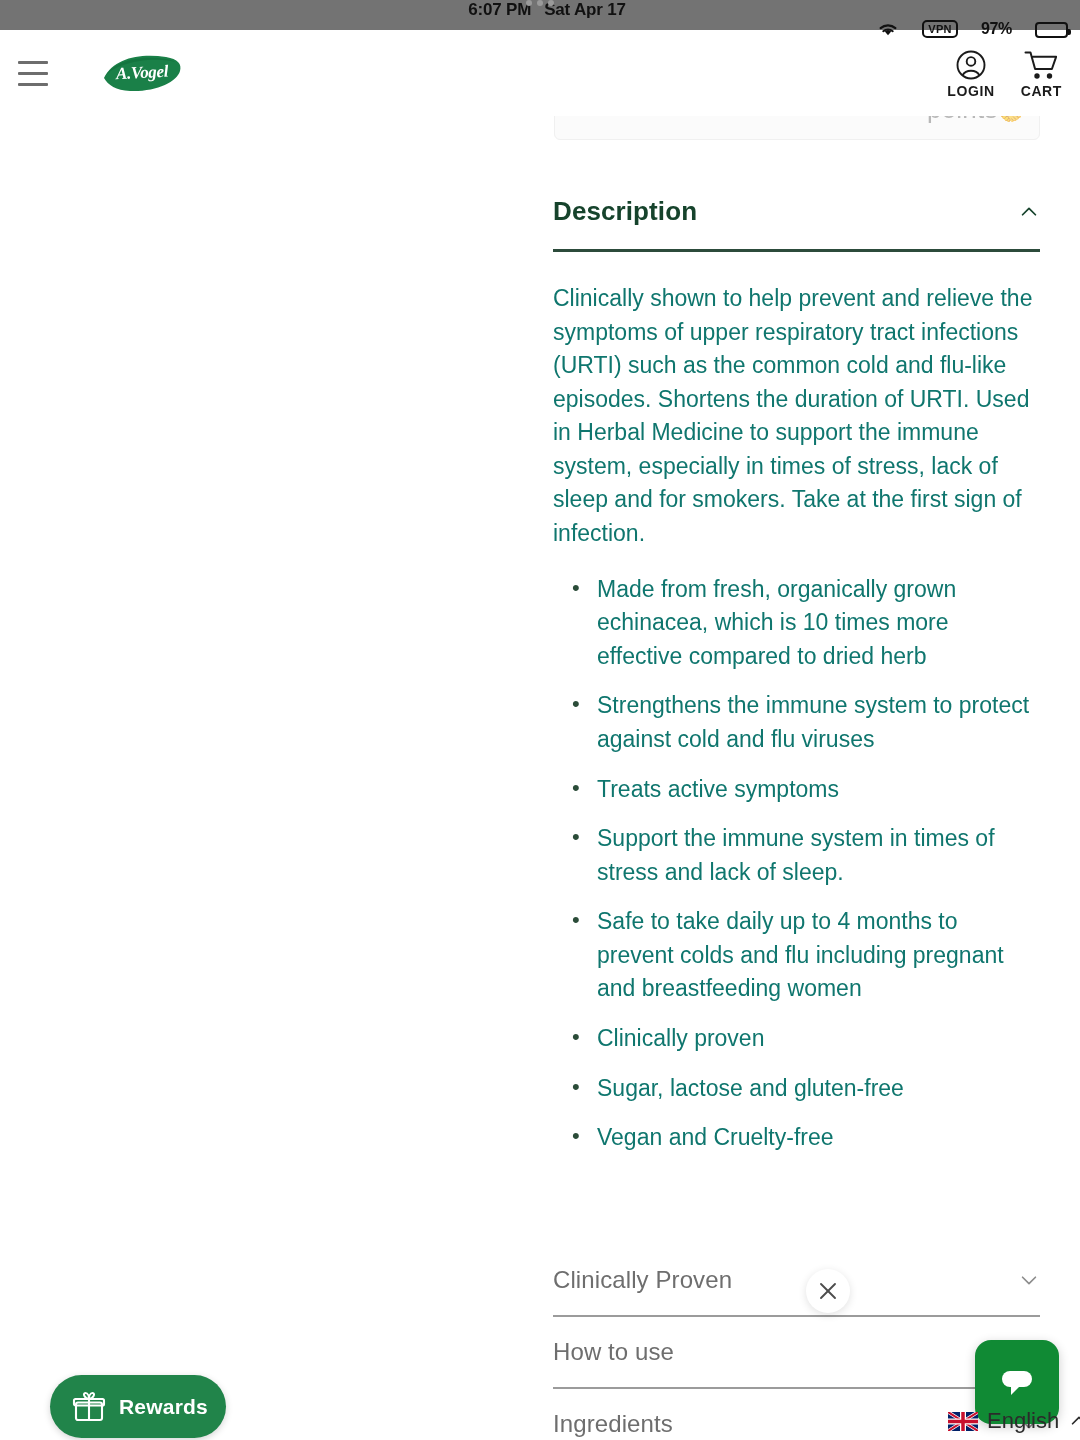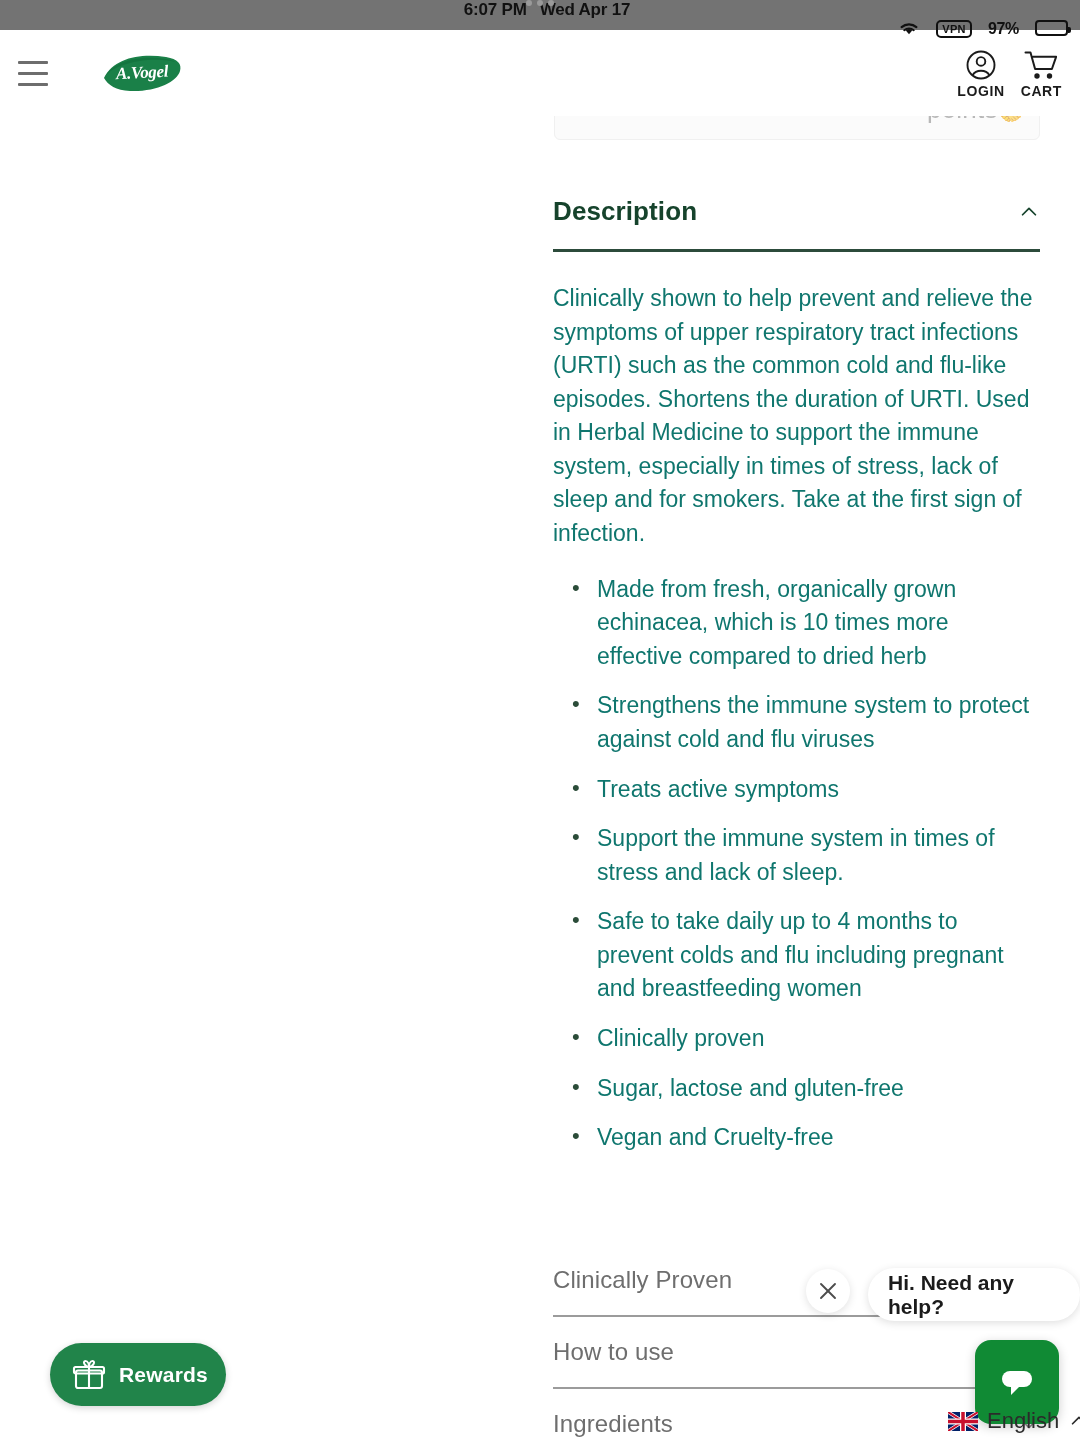--- a/index.html
+++ b/index.html
@@ -31,21 +31,21 @@
     letter-spacing: -0.2px;
   }
   .sb-center {
     position: absolute; left: 0; right: 0;
     display: flex; justify-content: center; align-items: center;
     gap: 5px; pointer-events: none;
   }
   .sb-dot { width: 6px; height: 6px; border-radius: 50%; background: #9a9a9a; }
   .sb-right {
     margin-left: auto; margin-right: 12px;
-    display: flex; align-items: flex-start; gap: 16px;
+    display: flex; align-items: flex-end; gap: 23px;
   }
   .vpn-badge {
     border: 2px solid #111; border-radius: 5px;
     font-size: 11px; font-weight: bold; color: #111;
     padding: 0 4px; line-height: 14px; letter-spacing: 0.3px;
   }
   .batt-pct { font-size: 16px; font-weight: bold; color: #111; letter-spacing: -0.3px;}
   .batt {
     width: 33px; height: 16px; border: 2px solid #111;
     border-radius: 4px; position: relative; padding: 1.5px;
@@ -135,21 +135,21 @@
   .search-input::placeholder { color: #8f8f8f; }
   .search-btn {
     width: 64px; height: 58px;
     background: #11783f; border: none;
     display: flex; align-items: center; justify-content: center;
     cursor: pointer;
   }
 
   .header-actions {
     margin-left: auto; margin-right: 18px;
-    display: flex; align-items: flex-end; gap: 16px;
+    display: flex; align-items: flex-end; gap: 26px;
   }
   .hact {
     display: flex; flex-direction: column; align-items: center;
     gap: 1px; cursor: pointer;
   }
   .hact-label {
     font-size: 14px; font-weight: bold; color: #1b1b1b;
     letter-spacing: 0.6px;
   }
 
@@ -199,21 +199,21 @@
     cursor: pointer;
   }
   .acc-row-title {
     font-size: 24px; color: #6e6e6e; letter-spacing: .1px;
   }
 
   .chev { width: 22px; height: 22px; }
 
   
   .rewards {
-    position: absolute; left: 50px; top: 1343px;
+    position: absolute; left: 50px; top: 1375px;
     width: 176px; height: 63px;
     background: #21844a; border-radius: 32px;
     display: flex; align-items: center; gap: 13px;
     padding-left: 22px;
     z-index: 50; cursor: pointer;
     box-shadow: 0 2px 7px rgba(0,0,0,.17);
   }
   .rewards-label {
     color: #fff; font-size: 21px; font-weight: bold; letter-spacing: .2px;
   }
@@ -255,21 +255,21 @@
   .flag { width: 30px; height: 19px; }
 </style>
 </head>
 <body>
 
 <div id="page">
 
   <div class="statusbar">
     <div class="sb-left">
       <span>6:07 PM</span>
-      <span>Wed Apr 17</span>
+      <span>Sat Apr 17</span>
     </div>
     <div class="sb-center">
       <span class="sb-dot"></span>
       <span class="sb-dot"></span>
       <span class="sb-dot"></span>
     </div>
     <div class="sb-right">
       <svg width="22" height="17" viewBox="0 0 22 17">
         <path d="M11 14.2 L14.2 10.4 A5.1 5.1 0 0 0 7.8 10.4 Z" fill="#111"></path>
         <path d="M3.6 7.1 A11.2 11.2 0 0 1 18.4 7.1" stroke="#111" stroke-width="2.2" fill="none" stroke-linecap="round"></path>
@@ -386,23 +386,20 @@
     <span class="rewards-label">Rewards</span>
   </div>
 
   <div class="chat-close">
     <svg width="24" height="24" viewBox="0 0 24 24">
       <line x1="5" y1="5" x2="19" y2="19" stroke="#4d4d4d" stroke-width="1.9" stroke-linecap="round"></line>
       <line x1="19" y1="5" x2="5" y2="19" stroke="#4d4d4d" stroke-width="1.9" stroke-linecap="round"></line>
     </svg>
   </div>
 
-  <div class="chat-bubble">
-    <span class="chat-bubble-text">Hi. Need any help?</span>
-  </div>
 
   <div class="chat-launcher">
     <svg width="46" height="46" viewBox="0 0 46 46">
       <rect x="8" y="12" width="30" height="16" rx="8" fill="#ffffff"></rect>
       <path d="M17 27 L17 36 L25 28 Z" fill="#ffffff"></path>
     </svg>
   </div>
 
   <div class="lang">
     <svg class="flag" viewBox="0 0 60 38">

